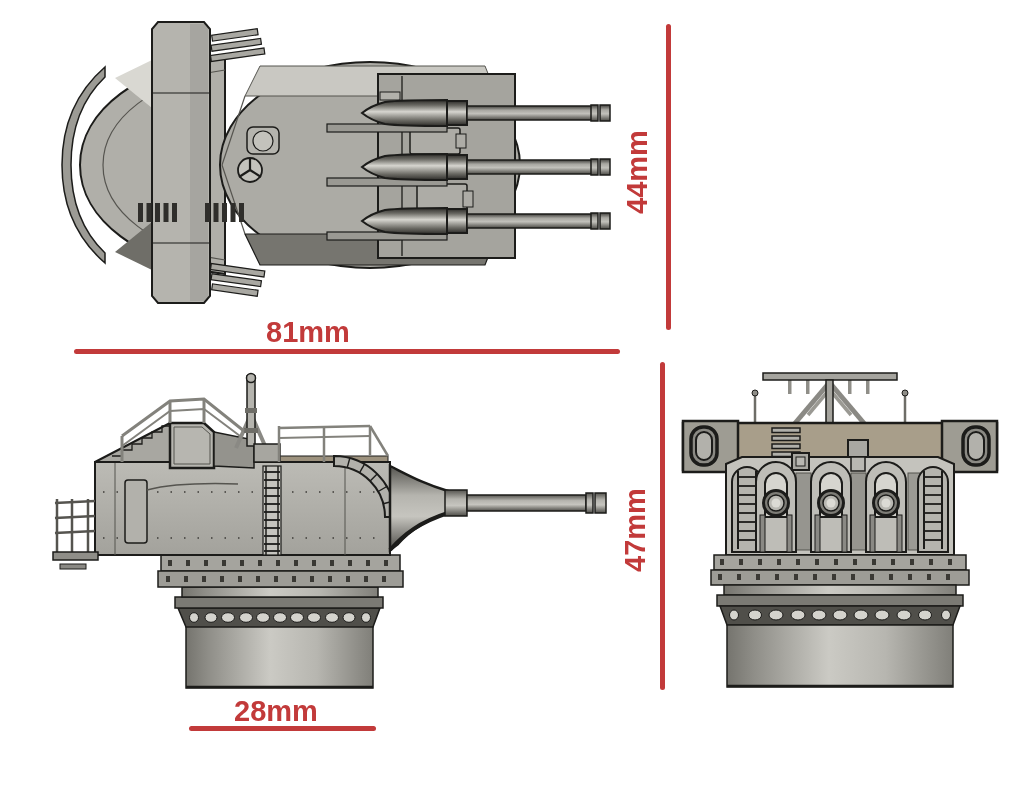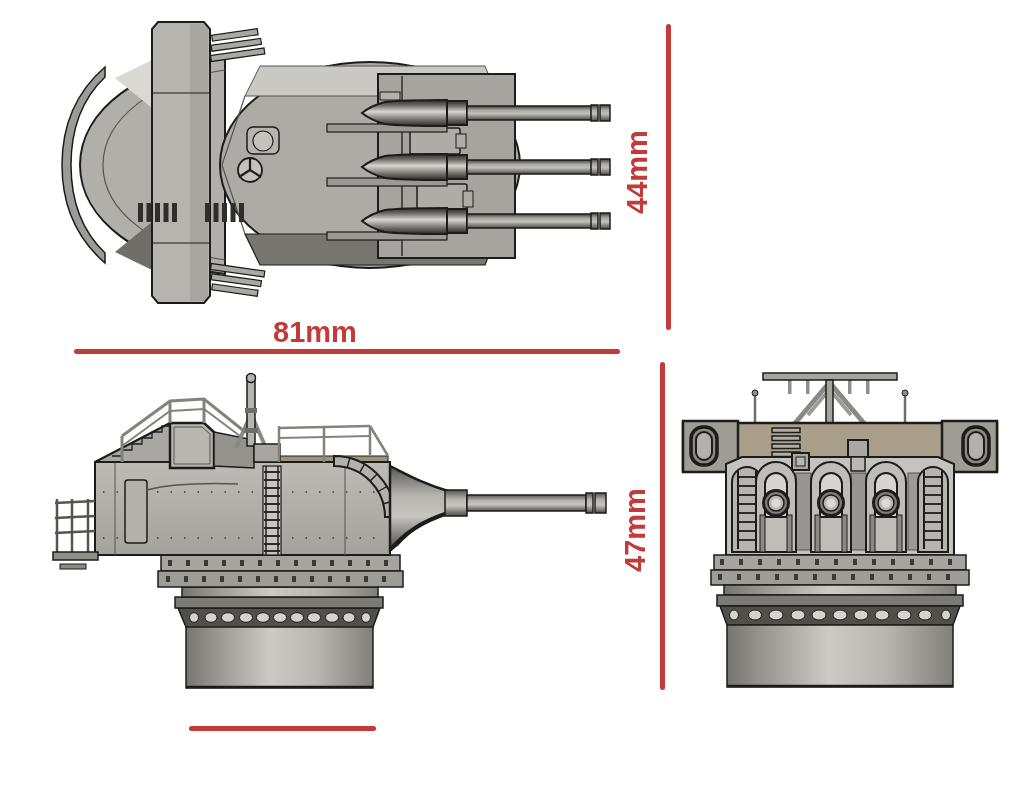--- a/index.html
+++ b/index.html
@@ -456,20 +456,21 @@
       </g>
       <rect x="47" y="260" width="226" height="62" fill="url(#fvCyl)" stroke="var(--color-outline)" stroke-width="1.5"></rect>
       <line x1="47" y1="321" x2="273" y2="321" stroke="var(--color-outline)" stroke-width="2.5"></line>
     </g>
   </svg>
 
   <div class="dim-line" style="left:666px;top:24px;width:4.5px;height:306px"></div>
   <div class="dim-label vertical" style="left:572px;top:155px;width:130px">44mm</div>
 
   <div class="dim-line" style="left:74px;top:349px;width:546px;height:5px"></div>
-  <div class="dim-label" style="left:235px;top:315px;width:160px">81mm</div>
+  <div class="dim-label" style="left:228px;top:315px;width:160px">81mm</div>
 
   <div class="dim-line" style="left:660px;top:362px;width:4.5px;height:328px"></div>
   <div class="dim-label vertical" style="left:570px;top:513px;width:130px">47mm</div>
 
   <div class="dim-line" style="left:189px;top:726px;width:187px;height:5px"></div>
+  <div class="dim-label" style="left:196px;top:694px;width:160px">28mm</div>
 
 </div>
 
 </body></html>

